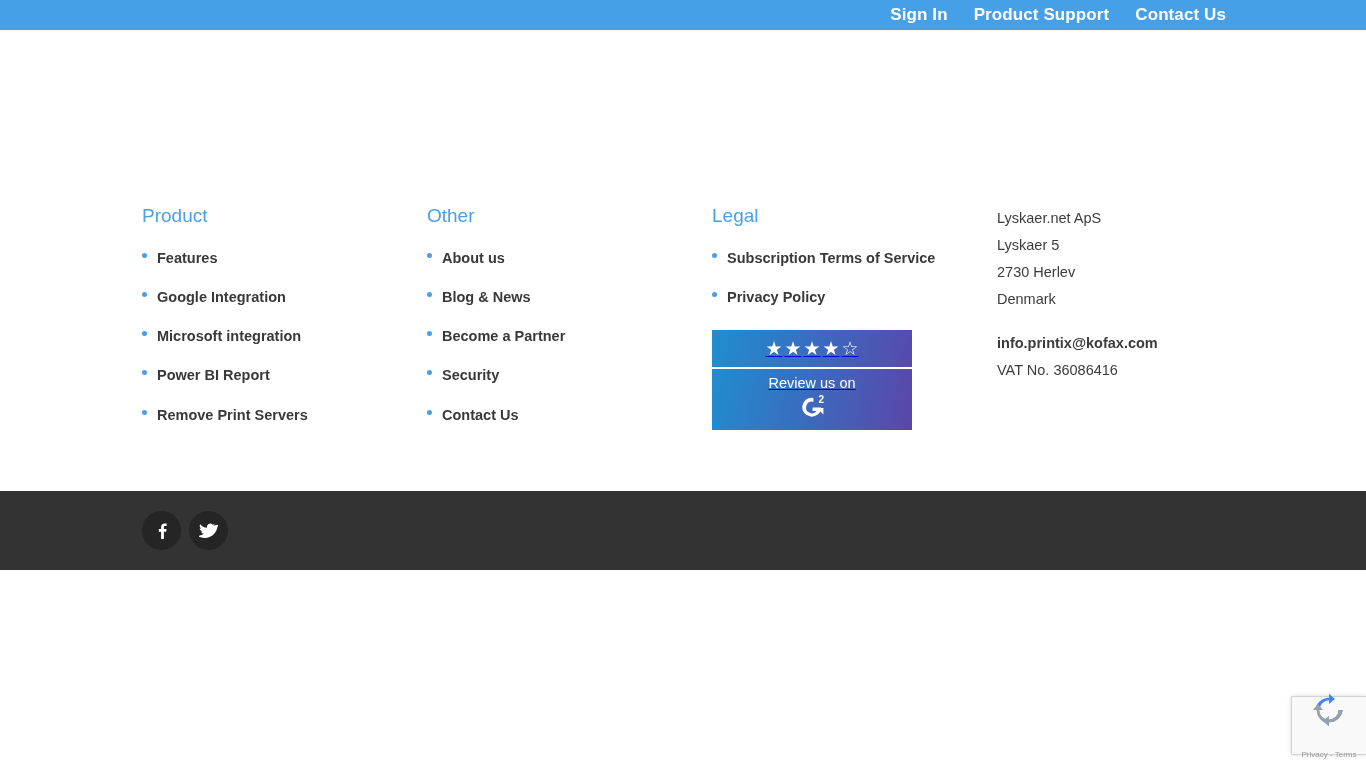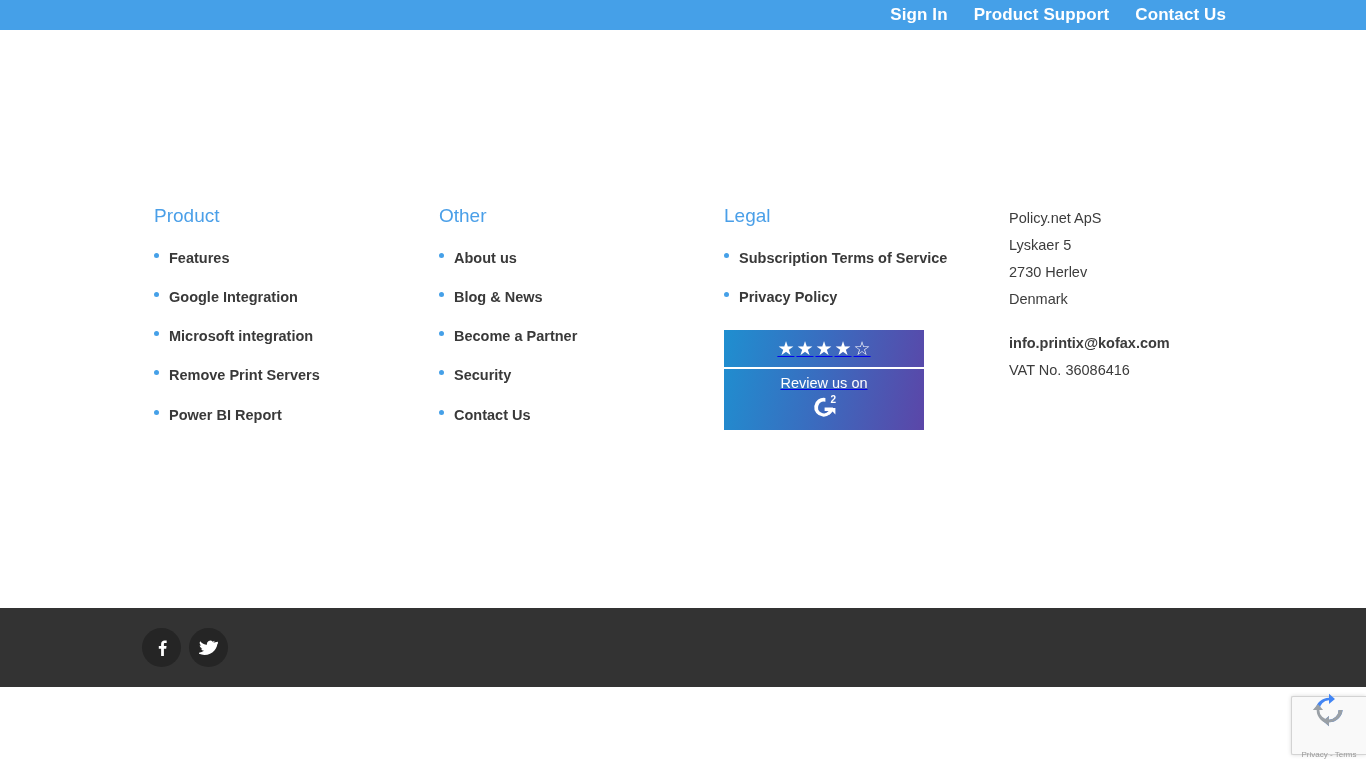--- a/index.html
+++ b/index.html
@@ -33,23 +33,22 @@
     font-weight: bold;
     text-decoration: none;
     margin-left: 26px;
     letter-spacing: 0.1px;
     white-space: nowrap;
   }
 
   
   .footer-main {
     position: relative;
-    height: 578px;
+    height: 461px;
     box-sizing: border-box;
-    margin-left: 12px;
   }
   .footer-cols {
     position: absolute;
     left: 142px;
     top: 175px;
     width: 1085px;
     display: flex;
   }
   .col-product { width: 285px; }
   .col-other   { width: 285px; }
@@ -216,22 +215,22 @@
 
 <div class="footer-main">
   <div class="footer-cols">
 
     <div class="col-product">
       <div class="col-heading">Product</div>
       <ul class="linklist">
         <li><a href="#">Features</a></li>
         <li><a href="#">Google Integration</a></li>
         <li><a href="#">Microsoft integration</a></li>
+        <li><a href="#">Power BI Report</a></li>
         <li><a href="#">Remove Print Servers</a></li>
-        <li><a href="#">Power BI Report</a></li>
       </ul>
     </div>
 
     <div class="col-other">
       <div class="col-heading">Other</div>
       <ul class="linklist">
         <li><a href="#">About us</a></li>
         <li><a href="#">Blog &amp; News</a></li>
         <li><a href="#">Become a Partner</a></li>
         <li><a href="#">Security</a></li>
@@ -261,21 +260,21 @@
               <path d="M16.4 4.0 A9.4 9.4 0 1 0 24.0 13.6 L15.6 13.6 L15.6 17.1 L19.6 17.1 A5.9 5.9 0 1 1 16.4 7.7 Z" fill="#ffffff"></path>
               <path d="M20.2 14.1 L26.4 14.1 L26.4 20.4 L23.6 17.6 L20.2 21.0 Z" fill="#ffffff"></path>
               <text x="21.5" y="8.5" font-family="Liberation Sans, sans-serif" font-size="10" font-weight="bold" fill="#ffffff">2</text>
             </svg>
           </span>
         </div>
       </a>
     </div>
 
     <div class="col-address">
-      <div class="address-line">Policy.net ApS</div>
+      <div class="address-line">Lyskaer.net ApS</div>
       <div class="address-line">Lyskaer 5</div>
       <div class="address-line">2730 Herlev</div>
       <div class="address-line">Denmark</div>
       <div class="address-gap"></div>
       <a class="address-email" href="#">info.printix@kofax.com</a>
       <div class="address-line">VAT No. 36086416</div>
     </div>
 
   </div>
 </div>

